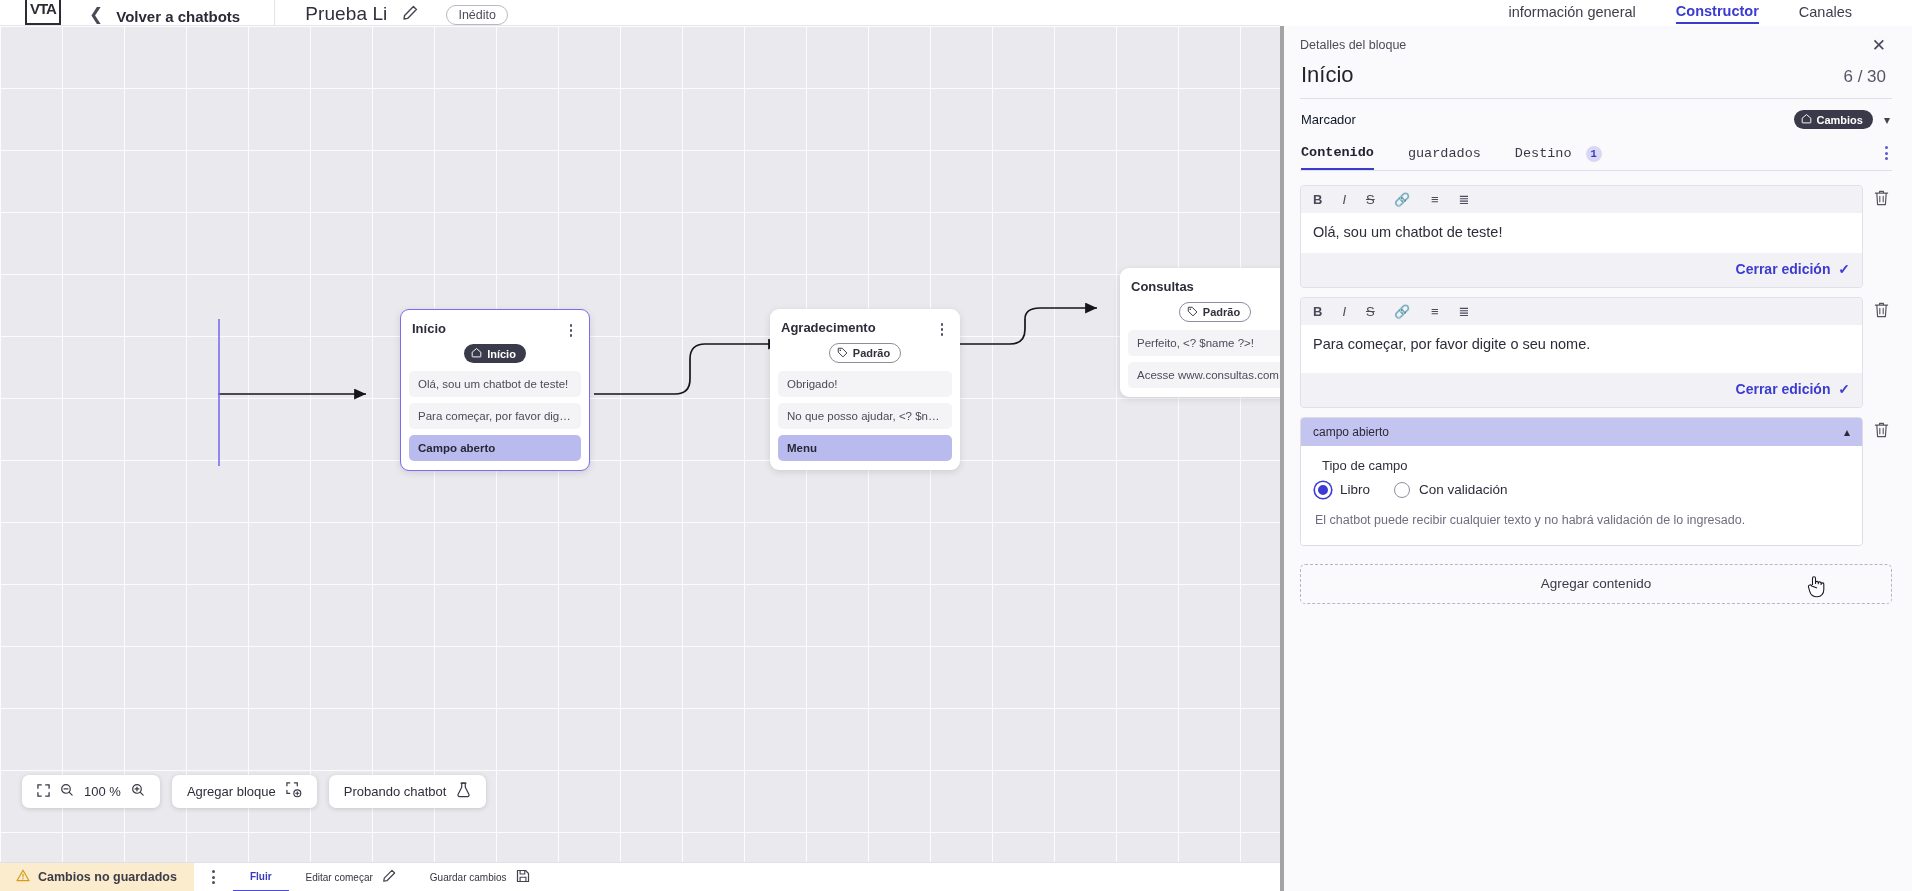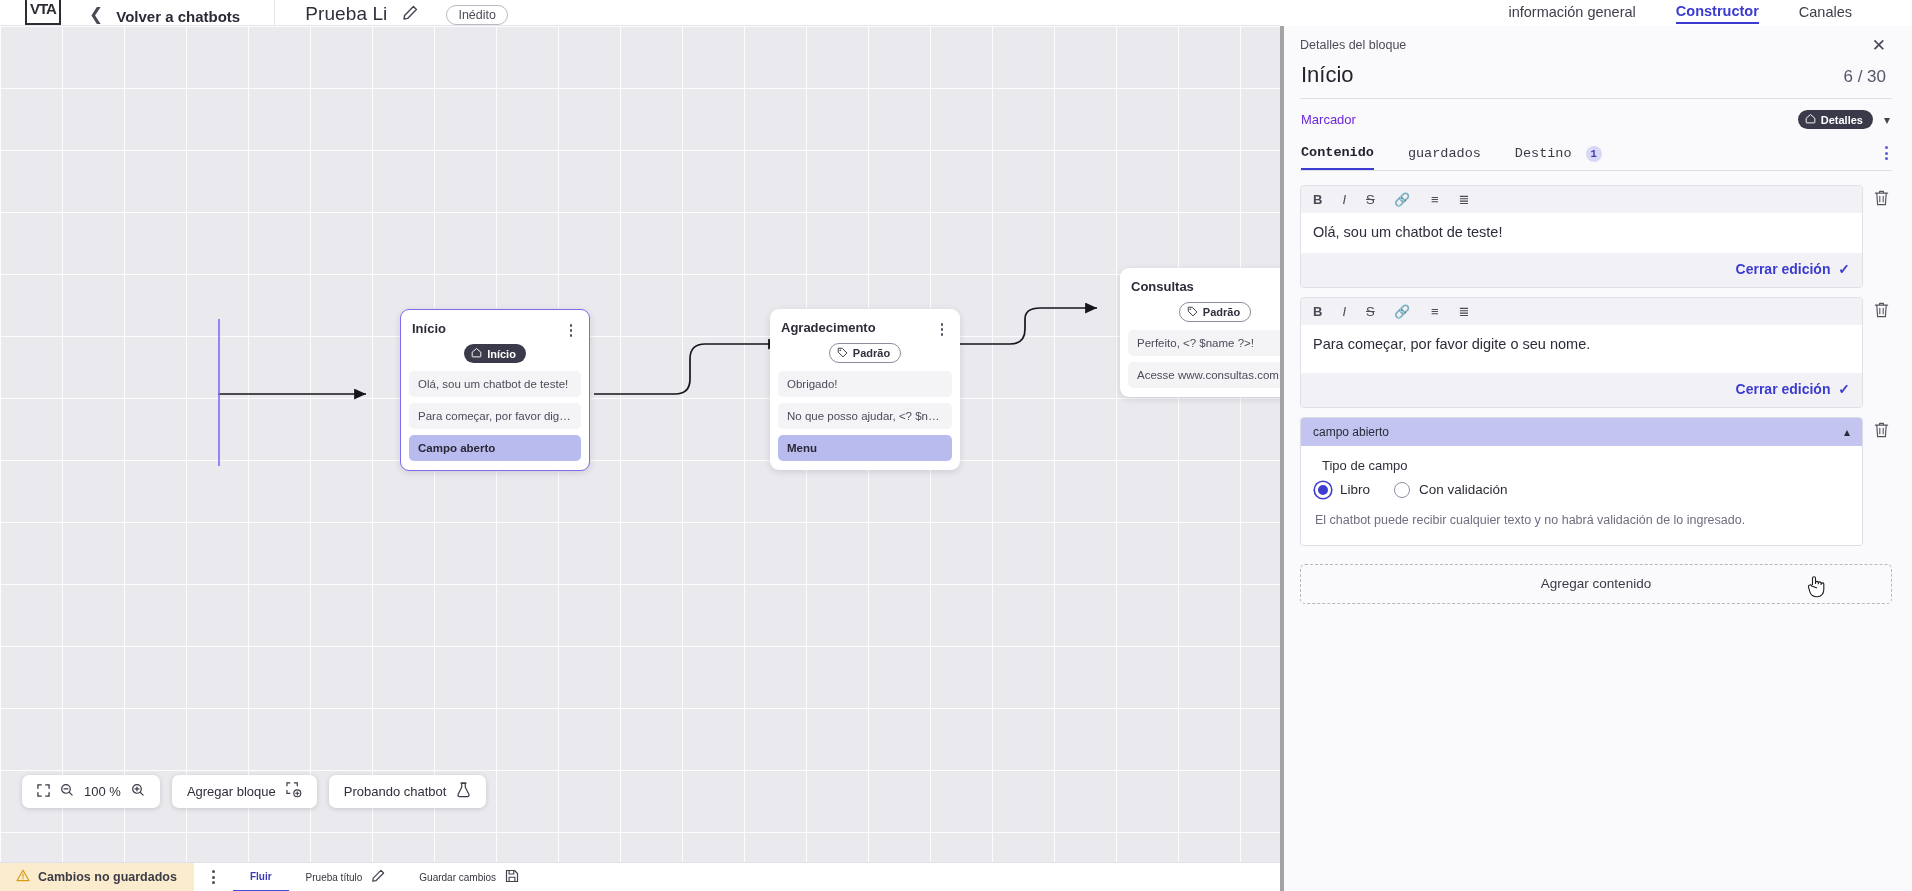--- a/index.html
+++ b/index.html
@@ -142,21 +142,21 @@
   .blk-title-row {
     display: flex; align-items: baseline; justify-content: space-between;
     border-bottom: 1px solid #dfdfe7; padding: 6px 6px 10px 1px;
   }
   .blk-title { font-size: 22px; color: #23232f; }
   .blk-count { font-size: 17px; color: #55556a; }
   .marker-row {
     display: flex; align-items: center; justify-content: space-between;
     padding: 11px 2px 6px 1px;
   }
-  .marker-label { font-size: 13px; color: #6d28d9; }
+  .marker-label { font-size: 13px; color: #0f172a; }
   .marker-right { display: flex; align-items: center; gap: 11px; }
   .chev-down { font-size: 12px; color: #43434f; cursor: pointer; }
 
   .ptabs {
     display: flex; align-items: center; gap: 34px;
     border-bottom: 1px solid #dfdfe7; padding: 10px 2px 0 1px; position: relative; font-family: Liberation Mono, monospace;
   }
   .ptab { font-size: 13.5px; color: #3a3a47; padding-bottom: 8px; cursor: pointer; }
   .ptab.active { color: #23232f; font-weight: 600; border-bottom: 2.5px solid #3b3bd0; }
   .dest-badge {
@@ -406,21 +406,21 @@
     </div>
     <div class="sb-dots">
         <i></i>
         <i></i>
         <i></i>
       </div>
     <div class="sb-item active">
       <span>Fluir</span>
     </div>
     <div class="sb-item">
-      <span>Prueba título</span>
+      <span>Editar começar</span>
       <span>
         <svg width="14" height="14" viewBox="0 0 16 16" fill="none">
           <path d="M11.4 1.6l3 3L5.6 13.4 2 14l.6-3.6z" stroke="#43434f" stroke-width="1.4" stroke-linejoin="round"></path>
         </svg>
       </span>
     </div>
     <div class="sb-item">
       <span>Guardar cambios</span>
       <span>
         <svg width="14" height="14" viewBox="0 0 15 15" fill="none">
@@ -451,21 +451,21 @@
 
       <div class="marker-row">
         <span class="marker-label">Marcador</span>
         <span class="marker-right">
           <span class="badge-dark">
             <span>
               <svg width="11" height="11" viewBox="0 0 14 14" fill="none">
                 <path d="M1.5 6.6L7 2l5.5 4.6V12a.6.6 0 01-.6.6H2.1a.6.6 0 01-.6-.6z" stroke="#fff" stroke-width="1.2" stroke-linejoin="round"></path>
               </svg>
             </span>
-            <span>Detalles</span>
+            <span>Cambios</span>
           </span>
           <span class="chev-down">▾</span>
         </span>
       </div>
 
       <div class="ptabs">
         <span class="ptab active">
           <span>Contenido</span>
         </span>
         <span class="ptab">

